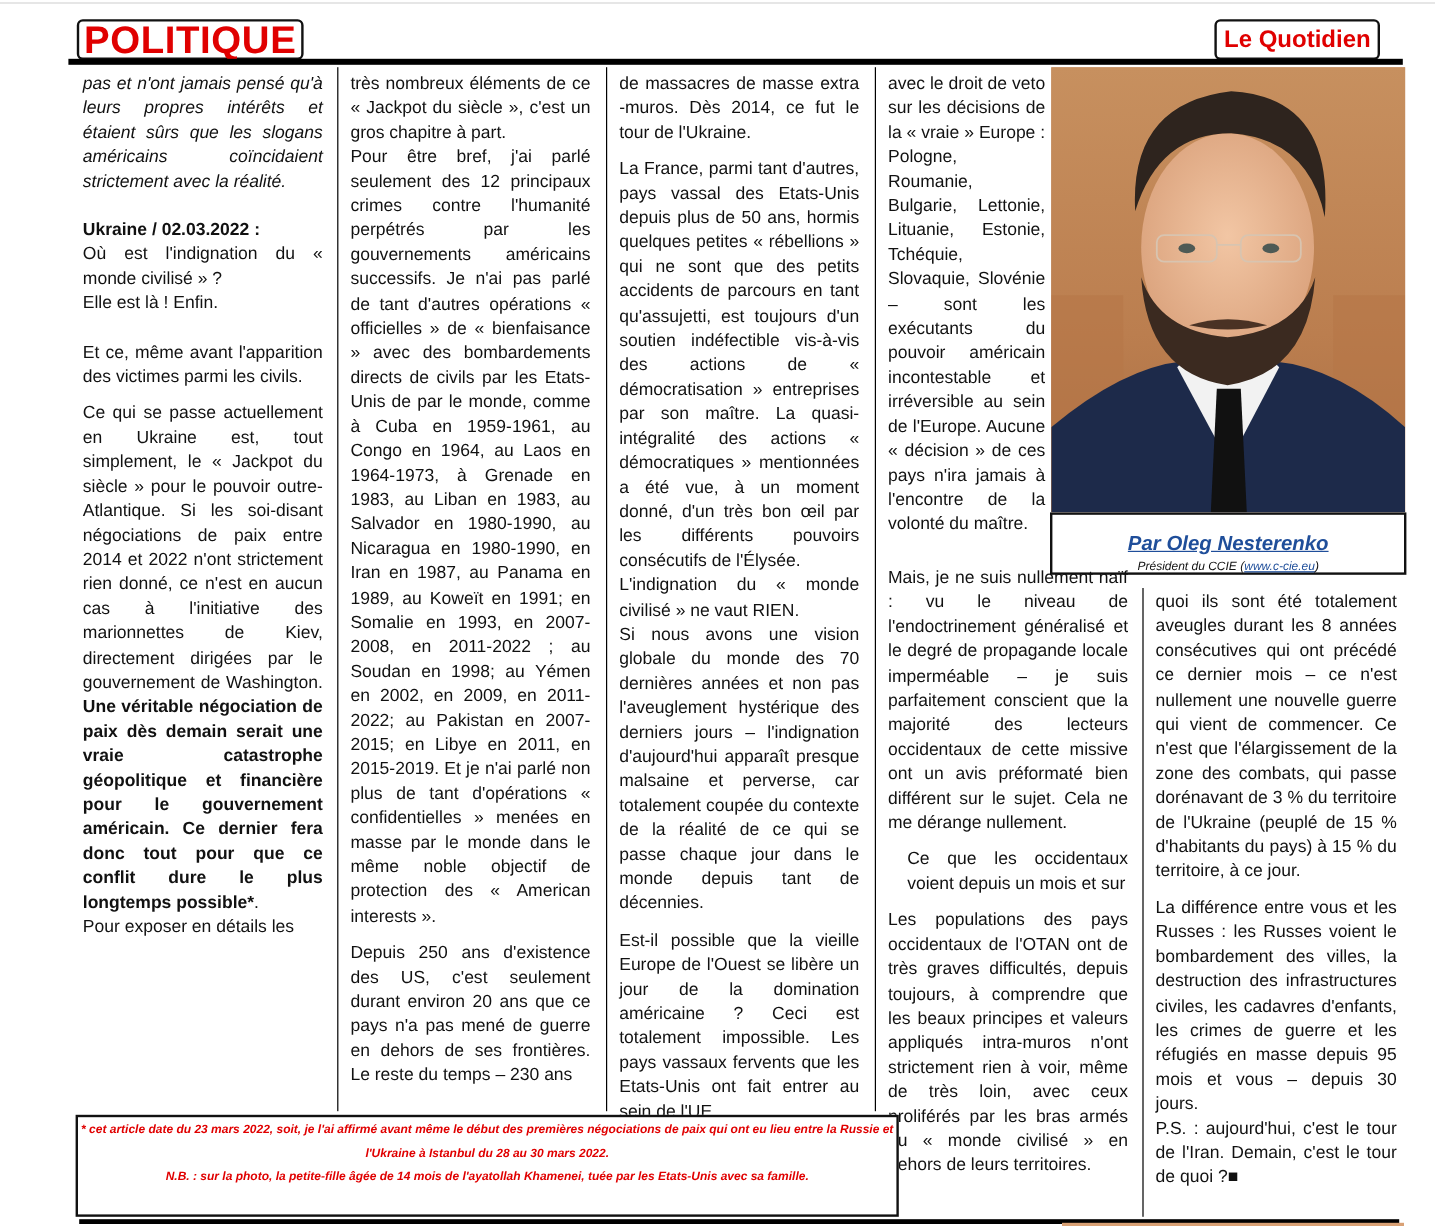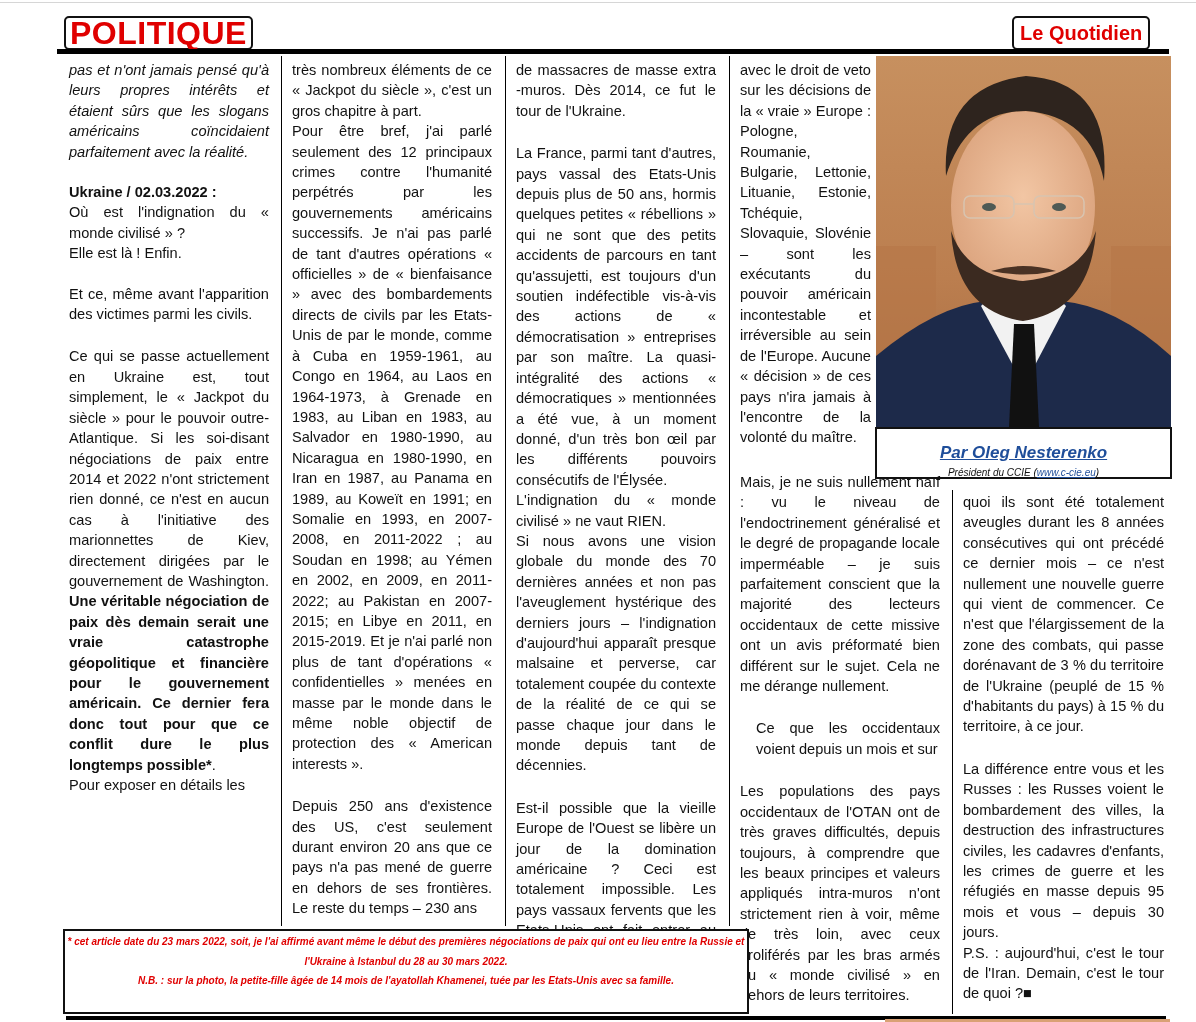--- a/index.html
+++ b/index.html
@@ -3,21 +3,21 @@
 <meta charset="utf-8">
 <style>
   html, body { margin:0; padding:0; background:#ffffff; }
   body { width:1196px; height:1022px; position:relative; overflow:hidden; font-family:"Liberation Sans", sans-serif; color:#111; }
   .top-line { position:absolute; left:0; top:2px; width:1196px; height:1px; background:#d6d6d6; }
   .section-badge { position:absolute; left:64px; top:16px; height:30px; padding:0 4px; border:2px solid #111; border-radius:5px; background:#fff; color:#e00000; font-weight:bold; font-size:32px; line-height:30px; letter-spacing:0.5px; }
   .paper-badge { position:absolute; left:1012px; top:16px; height:30px; padding:0 6px; border:2px solid #111; border-radius:5px; background:#fff; color:#e00000; font-weight:bold; font-size:20px; line-height:30px; }
   .header-rule { position:absolute; left:57px; top:49px; width:1112px; height:5px; background:#000; }
   .col { position:absolute; font-size:14.6px; line-height:20.4px; text-align:justify; hyphens:none; }
   .col p { margin:0; }
-  .col p.gap { margin-top:22px; }
+  .col p.gap { margin-top:10px; }
   .col p.gap2 { margin-top:20px; }
   .col .it { font-style:italic; }
   .col .b { font-weight:bold; }
   .col1 { left:69px; top:60px; width:200px; }
   .col2 { left:292px; top:60px; width:200px; }
   .col3 { left:516px; top:60px; width:200px; }
   .col4 { left:740px; top:60px; width:131px; }
   .col4b { left:740px; top:472px; width:200px; }
   .col5 { left:963px; top:492px; width:201px; }
   .col-divider { position:absolute; width:1px; background:#000; }
@@ -33,21 +33,21 @@
 </head>
 <body>
 
 <div class="top-line"></div>
 
 <div class="section-badge">POLITIQUE</div>
 <div class="paper-badge">Le Quotidien</div>
 <div class="header-rule"></div>
 
 <div class="col col1">
-  <p class="it">pas et n'ont jamais pensé qu'à leurs propres intérêts et étaient sûrs que les slogans américains coïncidaient parfaitement avec la réalité.</p>
+  <p class="it">pas et n'ont jamais pensé qu'à leurs propres intérêts et étaient sûrs que les slogans américains coïncidaient strictement avec la réalité.</p>
   <p class="b gap2">Ukraine / 02.03.2022 :</p>
   <p>Où est l'indignation du « monde civilisé » ?</p>
   <p>Elle est là ! Enfin.</p>
   <p class="gap2">Et ce, même avant l'apparition des victimes parmi les civils.</p>
   <p class="gap"><span>Ce qui se passe actuellement en Ukraine est, tout simplement, le « Jackpot du siècle » pour le pouvoir outre-Atlantique. Si les soi-disant négociations de paix entre 2014 et 2022 n'ont strictement rien donné, ce n'est en aucun cas à l'initiative des marionnettes de Kiev, directement dirigées par le gouvernement de Washington. </span><span class="b">Une véritable négociation de paix dès demain serait une vraie catastrophe géopolitique et financière pour le gouvernement américain. Ce dernier fera donc tout pour que ce conflit dure le plus longtemps possible*</span><span>.</span></p>
   <p>Pour exposer en détails les</p>
 </div>
 
 <div class="col-divider" style="left:281px; top:56px; height:870px;"></div>
 

